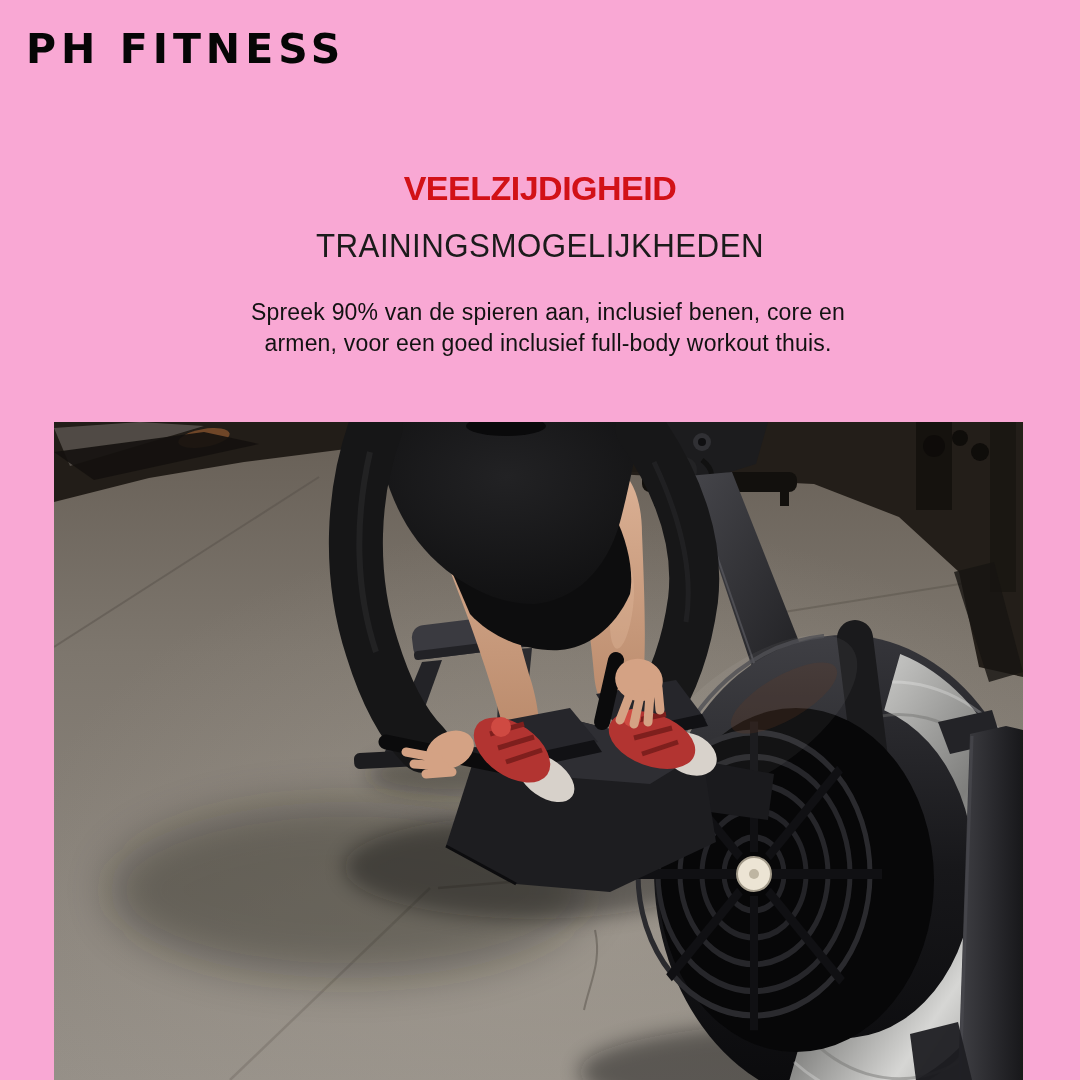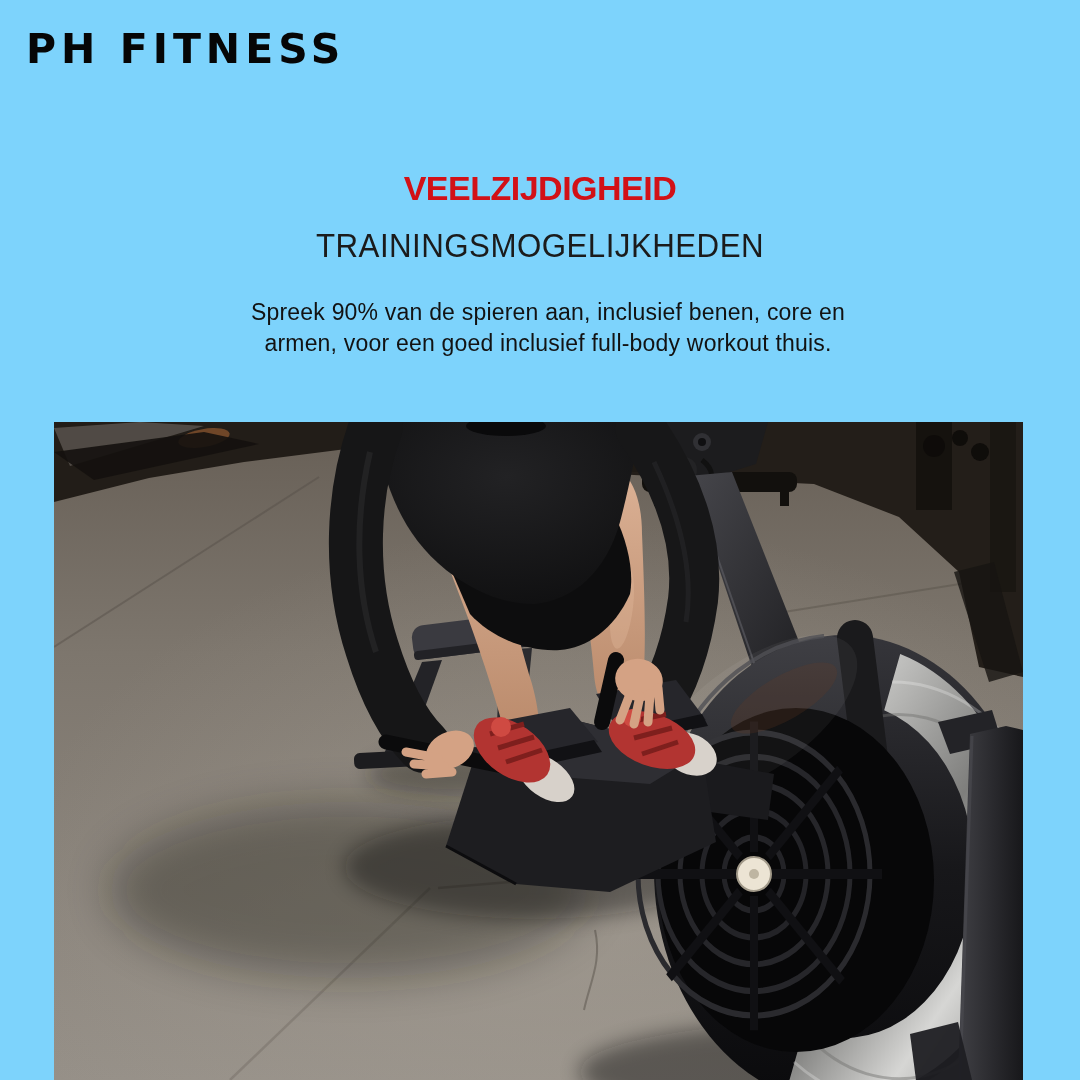--- a/index.html
+++ b/index.html
@@ -1,18 +1,18 @@
 <!DOCTYPE html>
 <html><head>
 <meta charset="utf-8">
 <style>
   html,body{margin:0;padding:0;background:#ffffff;}
   .canvas{
     position:relative;width:1080px;height:1080px;margin:0 auto;
-    background:#7dd3fc;overflow:hidden;
+    background:#f9a8d4;overflow:hidden;
     font-family:"Liberation Sans",sans-serif;
   }
   .logo{
     position:absolute;left:26px;top:26px;
     font-family:"DejaVu Sans",sans-serif;
     font-weight:800;font-size:41px;letter-spacing:5px;
     color:#060606;transform:scaleY(.98);transform-origin:left top;
     white-space:nowrap;
   }
   .title{

